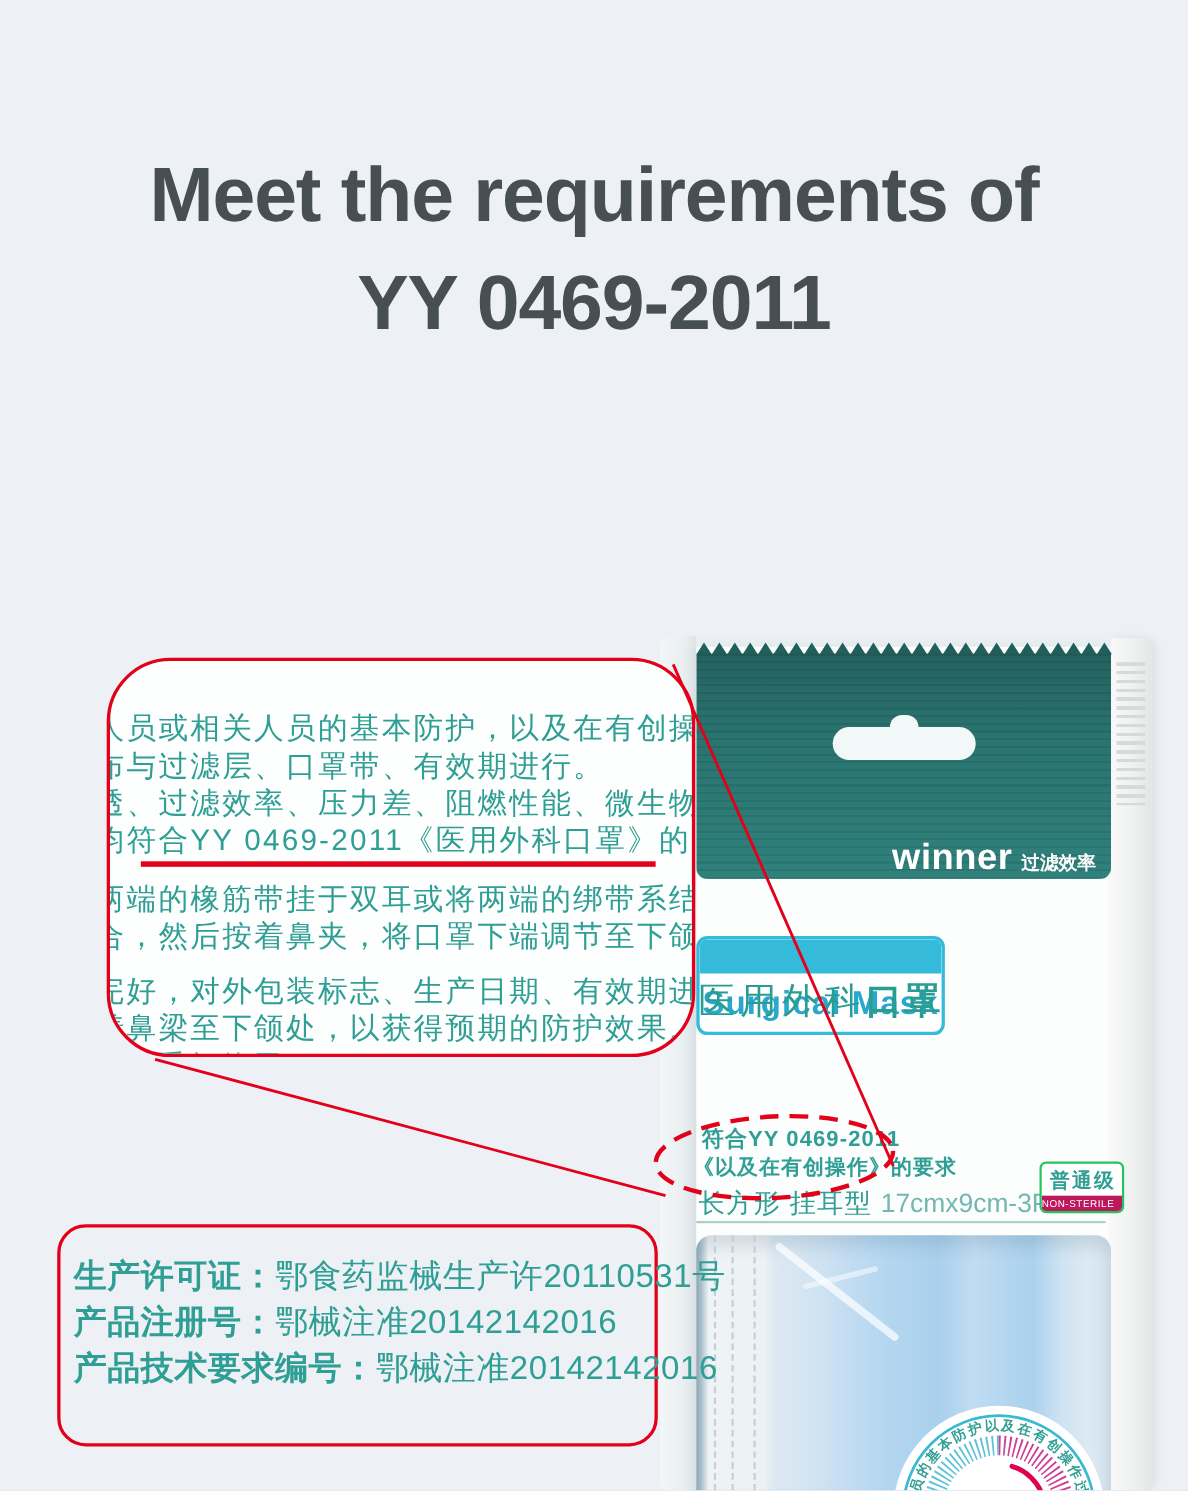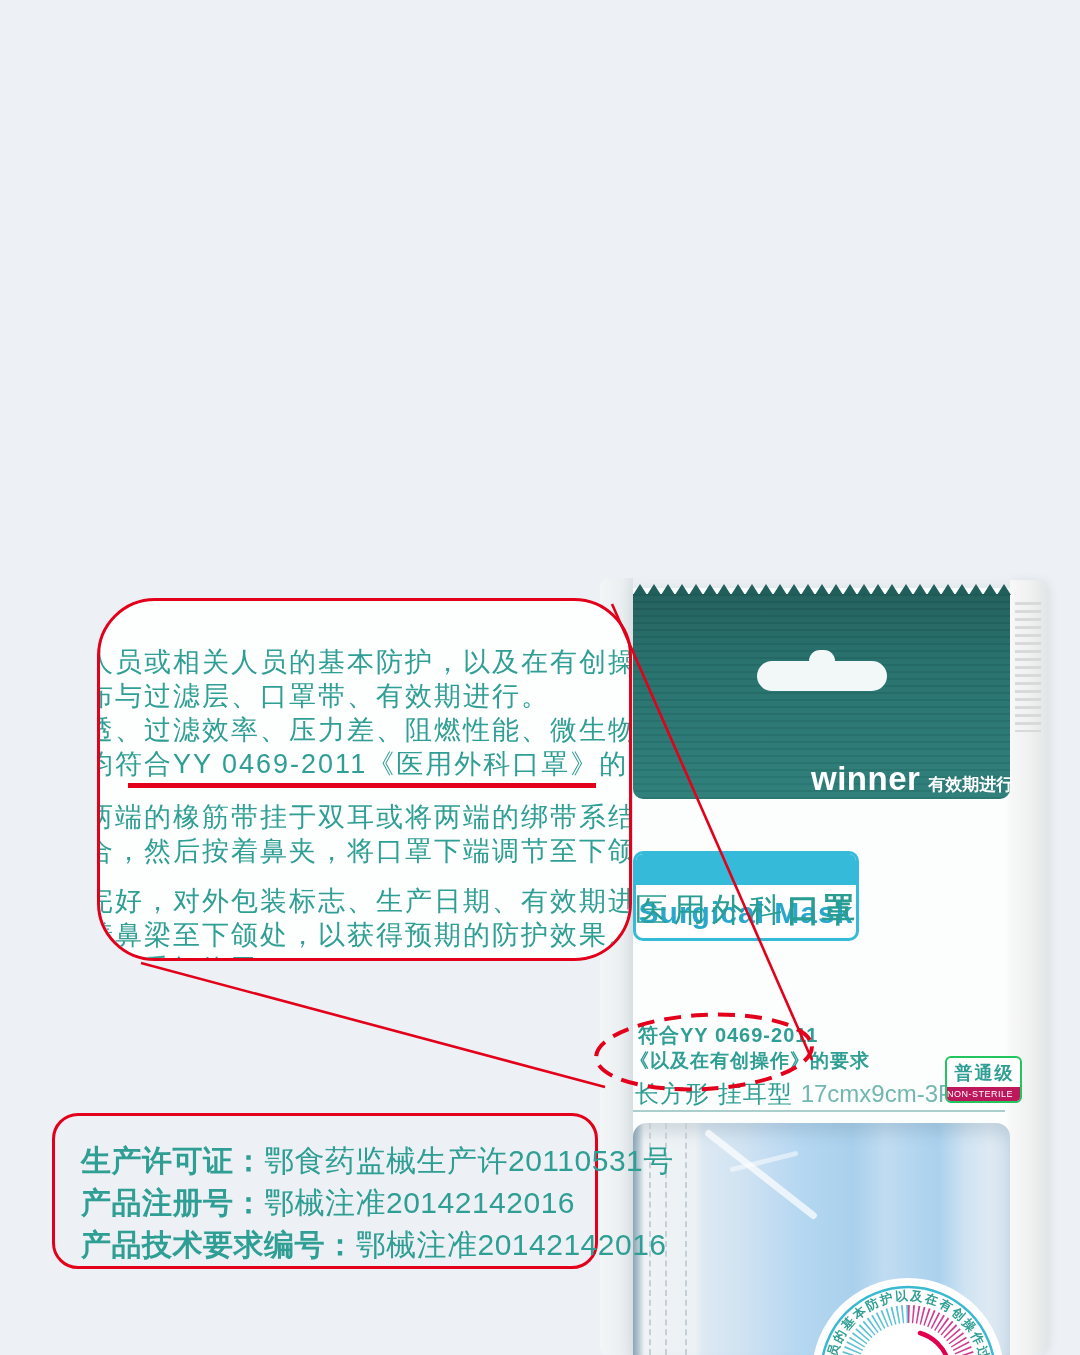--- a/index.html
+++ b/index.html
@@ -91,45 +91,47 @@
   .bt-line { height:34px; }
   .red-underline { width:468px; height:5px; background:#e2001a; margin:2px 0 0 42px; }
   .gap1 { margin-top:12px; }
   .gap2 { margin-top:16px; }
 
   
   .annot { position:absolute; left:0; top:0; width:1080px; height:1355px;
            z-index:5; pointer-events:none; }
 
   
-  .info-box { position:absolute; left:52px; top:1113px; width:546px; height:156px;
-              border:3px solid #e2001a; border-radius:26px; padding:24px 0 0 26px; z-index:4; }
+  .info-box { position:absolute; left:52px; top:1113px; width:546px; height:202px;
+              border:3px solid #e2001a; border-radius:26px; padding:24px 0 0 12px; z-index:4; }
   .info-row { color:#2f9e94; font-size:30px; line-height:42px; white-space:nowrap;
               letter-spacing:.5px; }
   .info-row .lbl { font-weight:bold; }
 </style>
 </head>
 <body>
 
 <div class="page">
 
   <div class="title">
+    <div>Meet the requirements of</div>
+    <div>YY 0469-2011</div>
   </div>
 
   <div class="pkg-left"></div>
   <div class="pkg-face"></div>
   <div class="pkg-right"></div>
 
   <svg class="zigzag" viewBox="0 0 378 12">
     <path fill="#215f5c" d="M0 12 l7 -11 l7 11 l7 -11 l7 11 l7 -11 l7 11 l7 -11 l7 11 l7 -11 l7 11 l7 -11 l7 11 l7 -11 l7 11 l7 -11 l7 11 l7 -11 l7 11 l7 -11 l7 11 l7 -11 l7 11 l7 -11 l7 11 l7 -11 l7 11 l7 -11 l7 11 l7 -11 l7 11 l7 -11 l7 11 l7 -11 l7 11 l7 -11 l7 11 l7 -11 l7 11 l7 -11 l7 11 l7 -11 l7 11 l7 -11 l7 11 l7 -11 l7 11 l7 -11 l7 11 l7 -11 l7 11 l7 -11 l7 11 l7 -11 l7 11 Z"></path>
   </svg>
   <div class="teal-header"></div>
   <div class="hang-slot"></div>
   <div class="brand">
-    <span class="brand-en">winner</span><span class="brand-cn">有效期进行</span>
+    <span class="brand-en">winner</span><span class="brand-cn">过滤效率</span>
   </div>
 
   <div class="surgical-box">
     <div class="surgical-bar"></div>
     <div class="surgical-label">Surgical Mask</div>
   </div>
   <div class="cn-title">
     <span>医用外科</span><span class="bold">口罩</span>
   </div>
 

